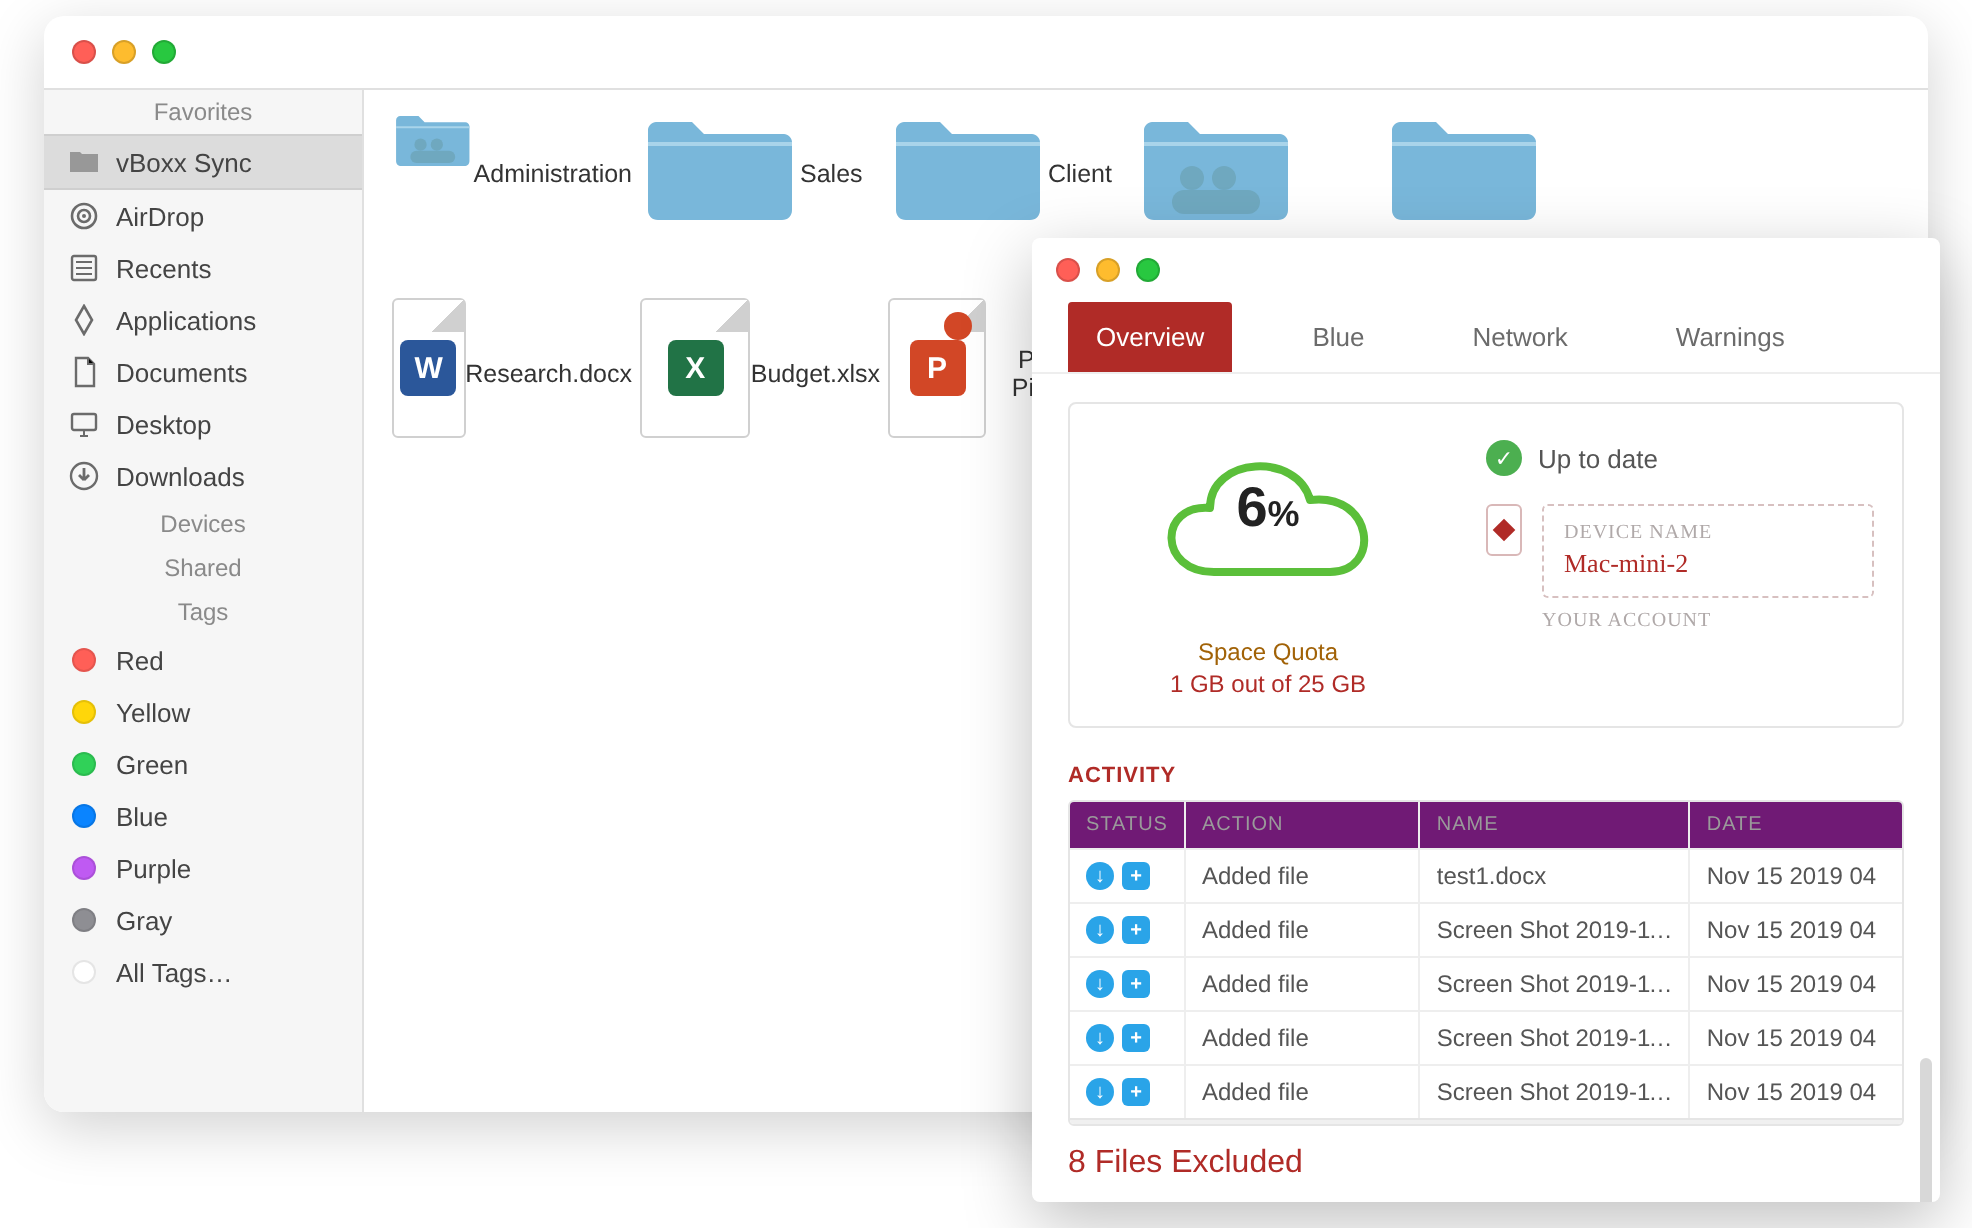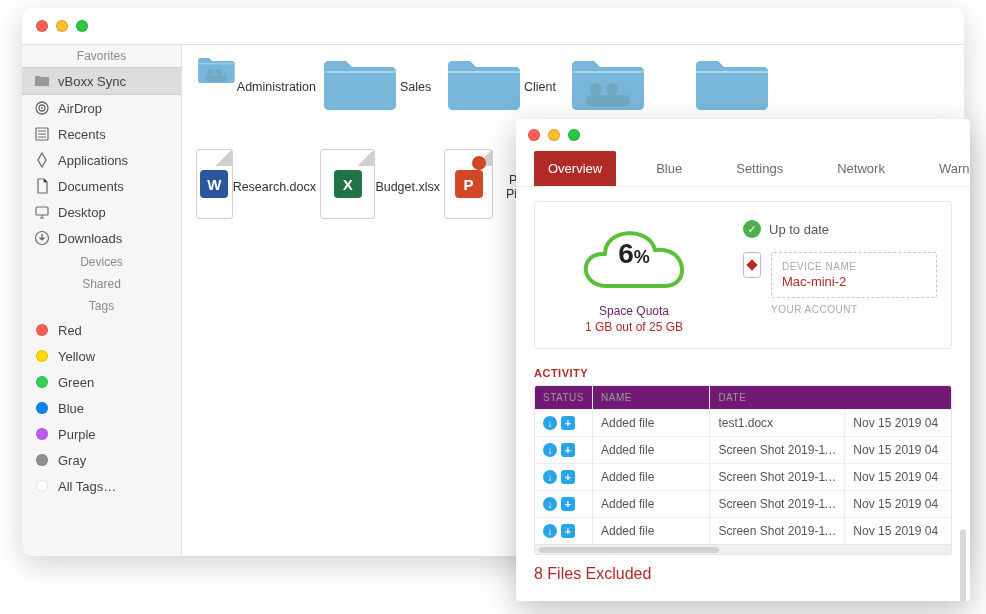--- a/index.html
+++ b/index.html
@@ -38,21 +38,21 @@
   .sync-traffic{display:flex;gap:8px;padding:10px 12px;}
   .tabs{display:flex;gap:26px;background:#fff;padding:0 18px;border-bottom:1px solid #eee;}
   .tab{padding:10px 14px;color:#6b6b6b;cursor:default;}
   .tab.active{background:#b02b27;color:#fff;border-radius:2px 2px 0 0;}
   .panel{margin:14px 18px 10px;border:1px solid #e5e5e5;border-radius:4px;padding:14px;display:flex;gap:24px;}
   .cloud-wrap{display:flex;flex-direction:column;align-items:center;width:170px;}
   .cloud{width:130px;height:84px;position:relative;}
   .cloud svg{width:100%;height:100%;}
   .pct{position:absolute;left:0;right:0;top:22px;text-align:center;font-size:28px;font-weight:700;color:#222;}
   .pct span{font-size:18px;}
-  .quota-label{font-size:12px;color:#701a75;margin-top:4px;}
+  .quota-label{font-size:12px;color:#a16207;margin-top:19px;}
   .quota-val{font-size:12px;color:#b02b27;margin-top:2px;}
   .right-col{flex:1;padding-top:4px;}
   .status-row{display:flex;align-items:center;gap:8px;color:#555;margin-bottom:14px;}
   .check{width:18px;height:18px;border-radius:50%;background:#4caf50;display:flex;align-items:center;justify-content:center;color:#fff;font-size:11px;}
   .dev-row{border:1px dashed #d7c0c0;border-radius:3px;padding:8px 10px;margin-bottom:6px;position:relative;}
   .dev-head{font-size:10px;letter-spacing:.5px;color:#b0a9a9;}
   .dev-name{color:#b02b27;font-size:13px;margin-top:2px;}
   .acct{font-size:10px;letter-spacing:.5px;color:#b0a9a9;}
   .activity-h{color:#b02b27;font-size:11px;font-weight:700;letter-spacing:.5px;margin:8px 18px 6px;}
   .table{margin:0 18px;border:1px solid #e5e5e5;border-radius:3px;overflow:hidden;}
@@ -269,58 +269,58 @@
 
 <div class="sync">
   <div class="sync-traffic">
     <div class="dot red"></div>
     <div class="dot yellow"></div>
     <div class="dot green"></div>
   </div>
   <div class="tabs" id="tabs">
       <div class="tab active">Overview</div>
       <div class="tab">Blue</div>
-      <div class="tab">Settings</div>
       <div class="tab">Network</div>
       <div class="tab">Warnings</div>
     </div>
   <div class="panel">
     <div class="cloud-wrap">
       <div class="cloud">
         <svg viewBox="0 0 130 84">
             <path d="M38 70 C10 70 10 36 36 38 C36 12 80 10 86 34 C118 30 122 70 96 70 Z" fill="none" stroke="#5bbf3a" stroke-width="4" stroke-linejoin="round"></path>
           </svg>
         <div class="pct"><b>6</b><span>%</span></div>
       </div>
       <div class="quota-label">Space Quota</div>
       <div class="quota-val">1 GB out of 25 GB</div>
     </div>
     <div class="right-col">
       <div class="status-row">
         <div class="check">✓</div>
         <span>Up to date</span>
       </div>
-      <div style="display:flex;gap:10px;align-items:flex-start;">
+      <div style="display:flex;gap:10px;align-items:flex-start;font-family:Liberation Serif, serif;">
         <div style="width:18px;height:26px;border:1px solid #d9b8b8;border-radius:3px;display:flex;align-items:center;justify-content:center;">
           <div style="width:8px;height:8px;background:#b02b27;transform:rotate(45deg);"></div>
         </div>
         <div style="flex:1">
           <div class="dev-row">
             <div class="dev-head">DEVICE NAME</div>
             <div class="dev-name">Mac-mini-2</div>
           </div>
           <div class="acct">YOUR ACCOUNT</div>
         </div>
       </div>
     </div>
   </div>
   <div class="activity-h">ACTIVITY</div>
   <div class="table">
     <div class="thead" id="thead">
         <div>STATUS</div>
+        <div>ACTION</div>
         <div>NAME</div>
         <div>DATE</div>
       </div>
     <div id="tbody">
         <div class="trow">
           <div class="status-ico">
             <span class="si dl">↓</span>
             <span class="si add">+</span>
           </div>
           <div>Added file</div>

